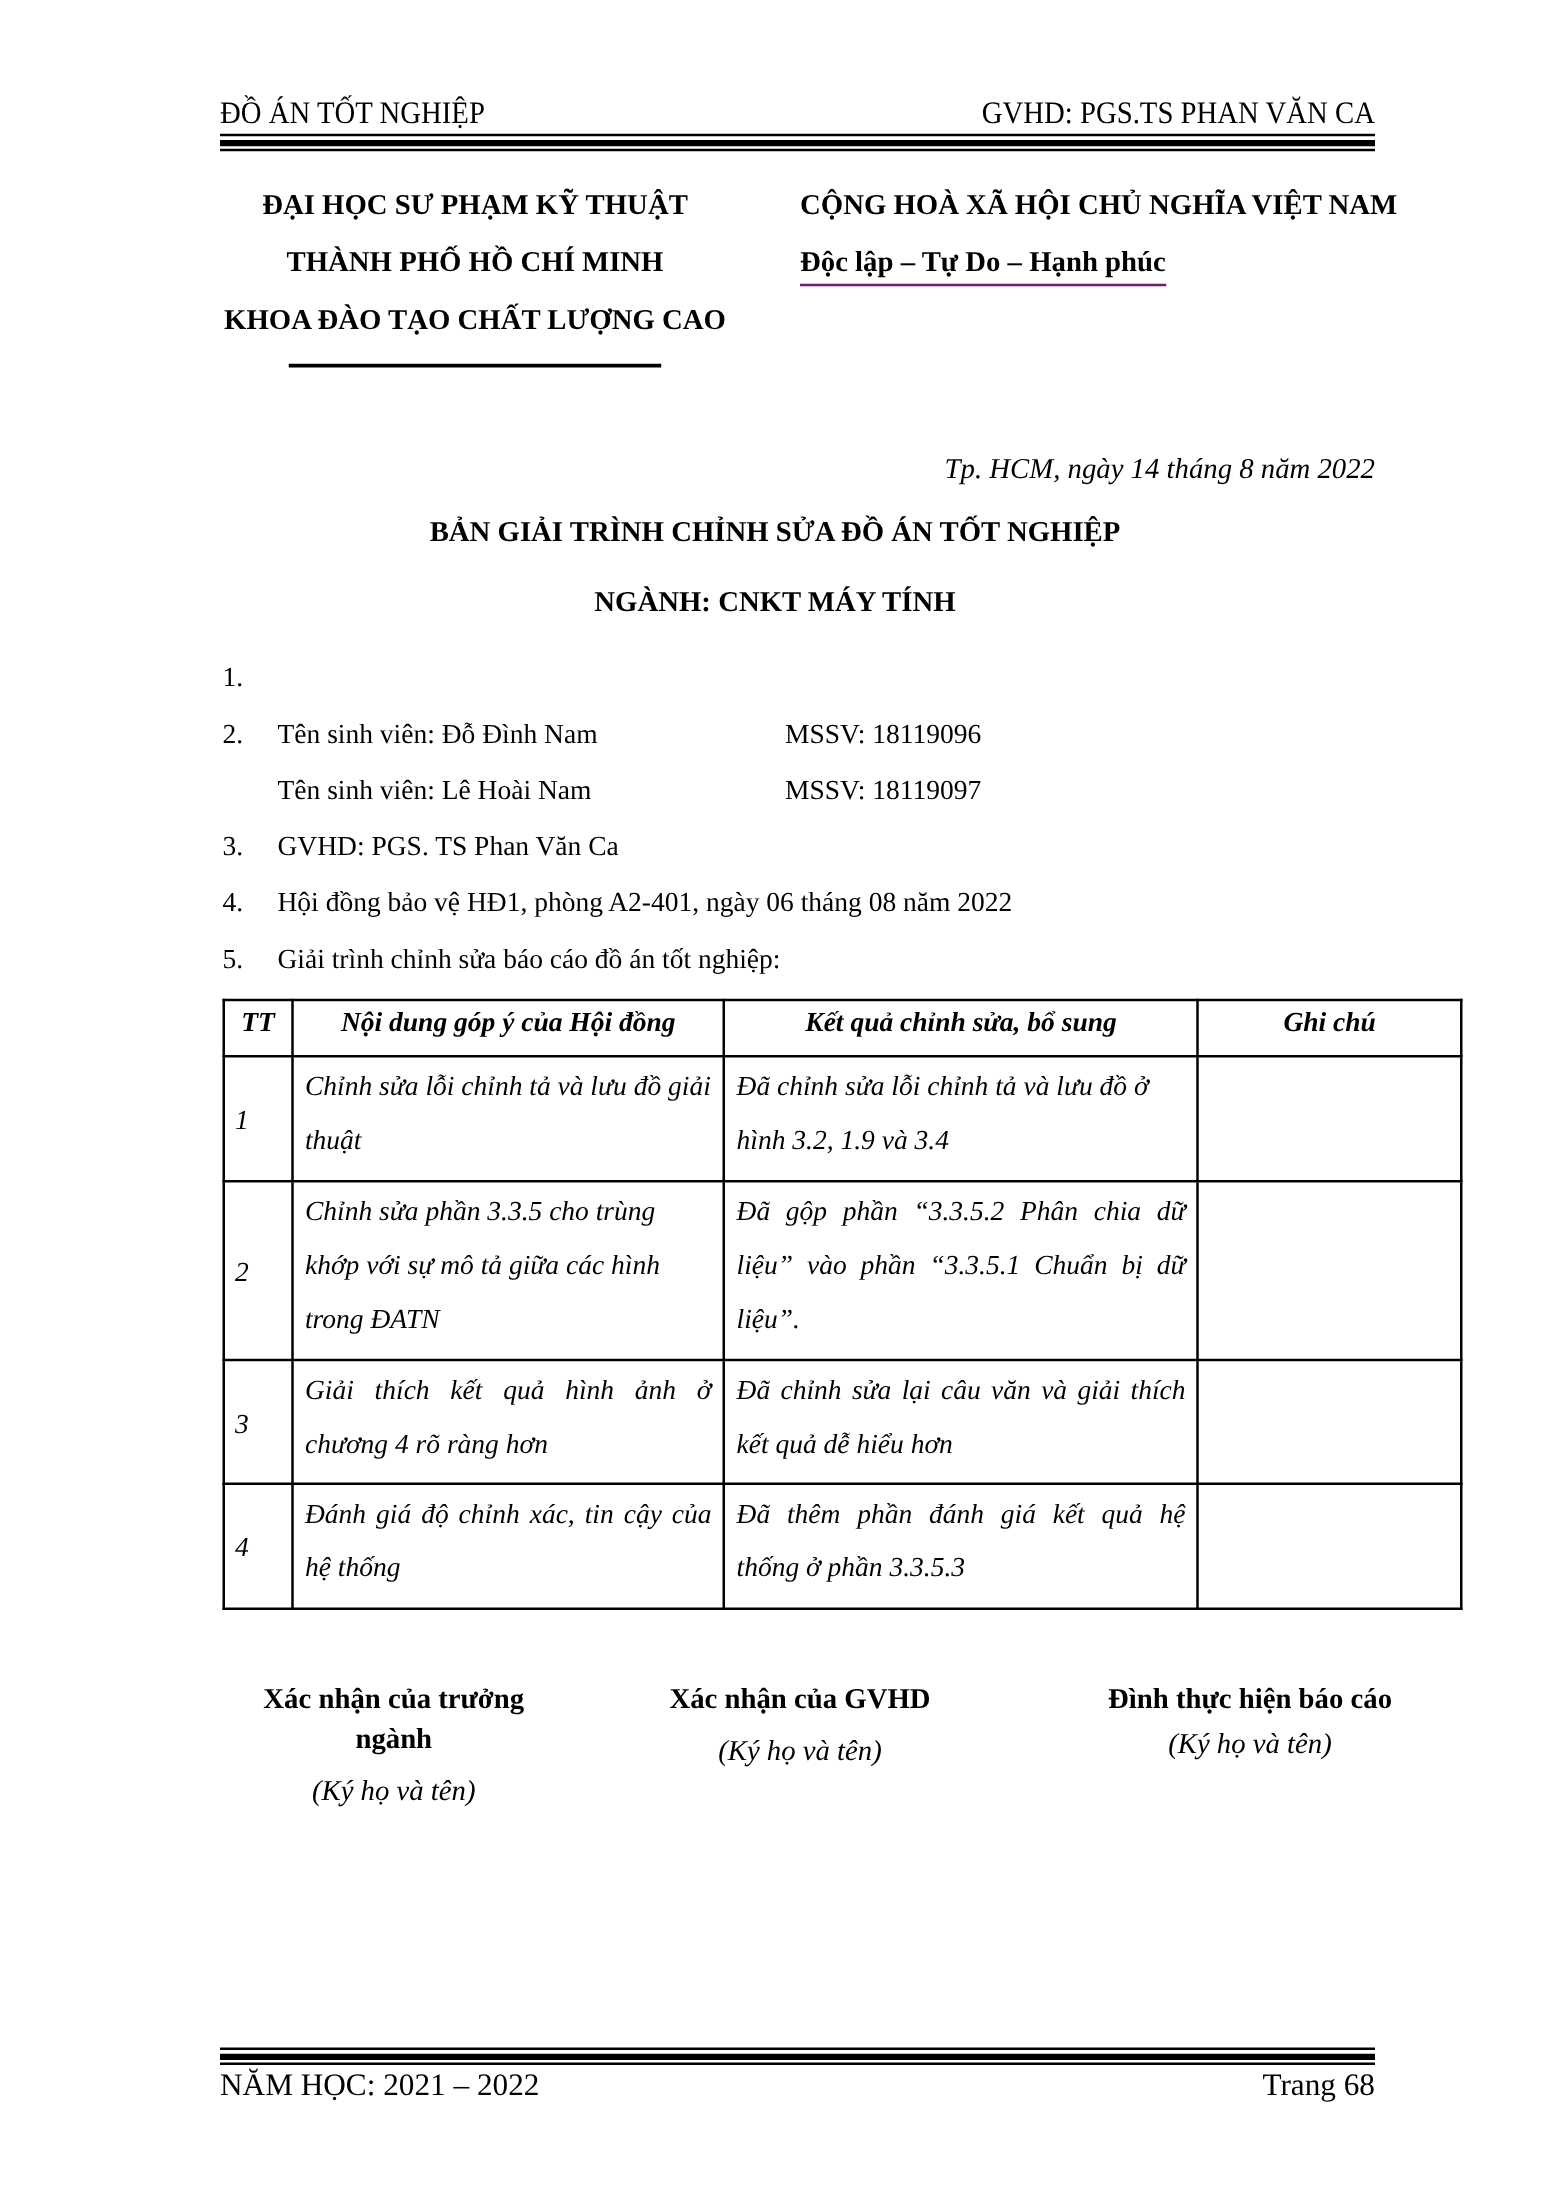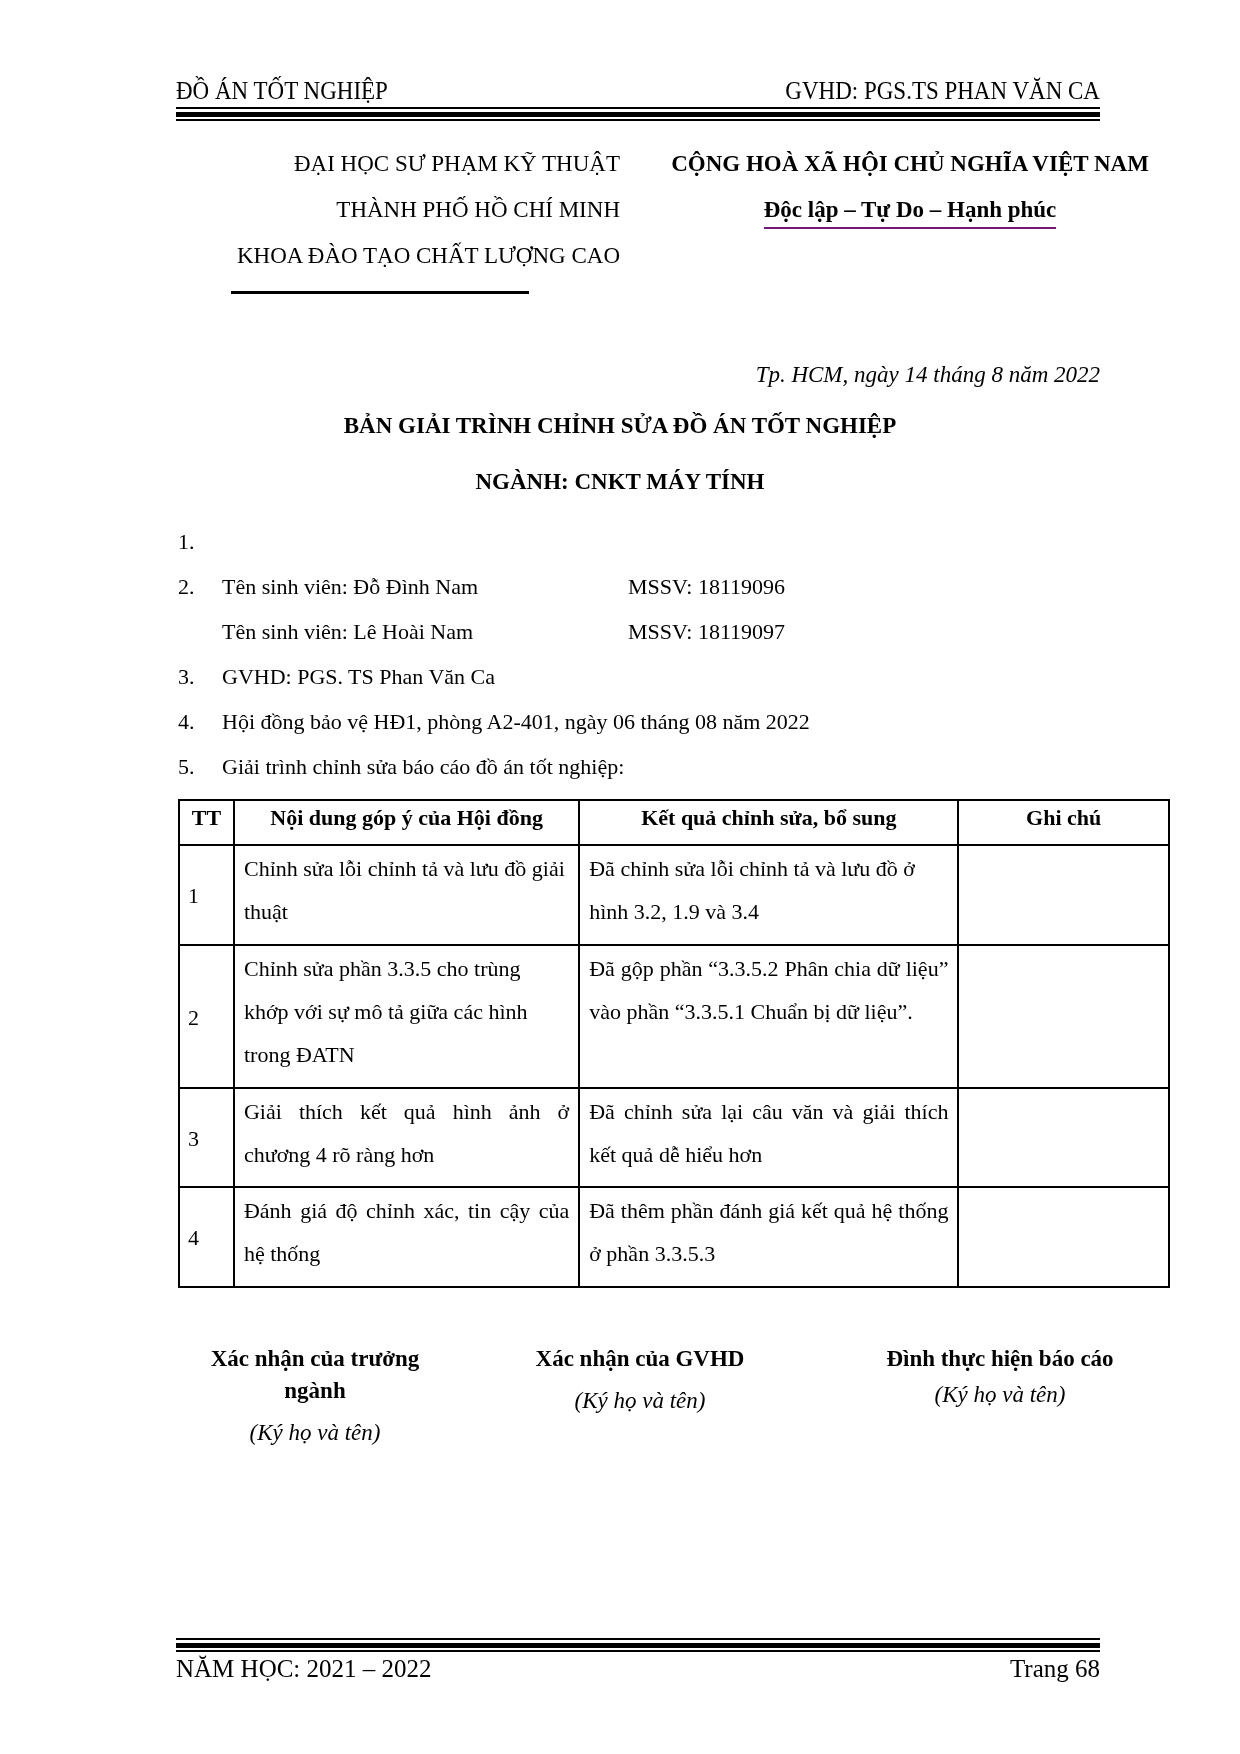--- a/index.html
+++ b/index.html
@@ -7,42 +7,42 @@
       width: 1240px; height: 1754px; position: relative; overflow: hidden;
       font-family: "Liberation Serif", "DejaVu Serif", serif; color: #000;
     }
     .abs { position: absolute; }
     .hdr-text { font-size: 25px; top: 76px; line-height: 30px; transform: scaleX(0.92); }
     .hdr-left { left: 176px; transform-origin: left center; }
     .hdr-right { right: 140px; transform-origin: right center; }
     .rule-thin { position: absolute; left: 176px; width: 924px; height: 2px; background: #000; }
     .rule-thick { position: absolute; left: 176px; width: 924px; height: 5px; background: #000; }
 
-    .uni { position: absolute; left: 140px; width: 480px; text-align: right; font-weight: normal; font-size: 23px; }
+    .uni { position: absolute; left: 140px; width: 480px; text-align: center; font-weight: bold; font-size: 23px; }
     .uni div { height: 46px; line-height: 46px; }
     .uni-sep { position: absolute; left: 231px; top: 291px; width: 298px; height: 3px; background: #000; }
 
-    .rep { position: absolute; left: 640px; width: 540px; text-align: center; font-weight: bold; font-size: 23px; }
+    .rep { position: absolute; left: 640px; width: 540px; text-align: left; font-weight: bold; font-size: 23px; }
     .rep div { height: 46px; line-height: 46px; }
     .motto { display: inline-block; border-bottom: 2px solid #701a75; line-height: 34px; }
 
     .date { position: absolute; right: 140px; top: 362px; font-style: italic; font-size: 23px; }
     .title { position: absolute; left: 0; width: 1240px; text-align: center; font-weight: bold; font-size: 23px; }
 
     .items { position: absolute; left: 178px; top: 527px; font-size: 22px; }
     .item { height: 45px; line-height: 30px; position: relative; width: 900px; }
     .item .num { position: absolute; left: 0; }
     .item .txt { position: absolute; left: 44px; }
     .item .mssv { position: absolute; left: 450px; }
 
     table.rev {
       position: absolute; left: 178px; top: 799px; width: 992px;
       border-collapse: collapse; font-size: 22px;
     }
-    table.rev th, table.rev td { border: 2.5px solid #000; vertical-align: top; padding: 0 9px; }
+    table.rev th, table.rev td { border: 2.5px solid #000; vertical-align: top; padding: 0 9px; font-style: italic; }
     table.rev th { font-weight: bold; height: 43px; line-height: 34px; text-align: center; }
     table.rev td { line-height: 43px; padding-top: 1px; }
     table.rev td.tt { vertical-align: middle; text-align: left; padding-left: 8px; }
     td.just { text-align: justify; }
 
     .sig { position: absolute; text-align: center; font-size: 23px; }
     .sig .t { font-weight: bold; line-height: 32px; }
     .sig .s { font-style: italic; line-height: 32px; }
 
     .foot-text { font-size: 25px; top: 1653px; line-height: 26px; }

